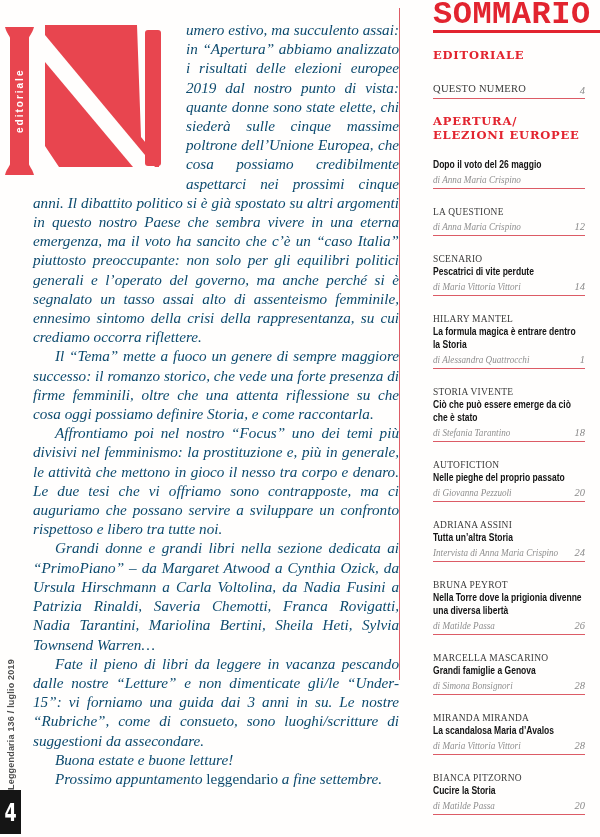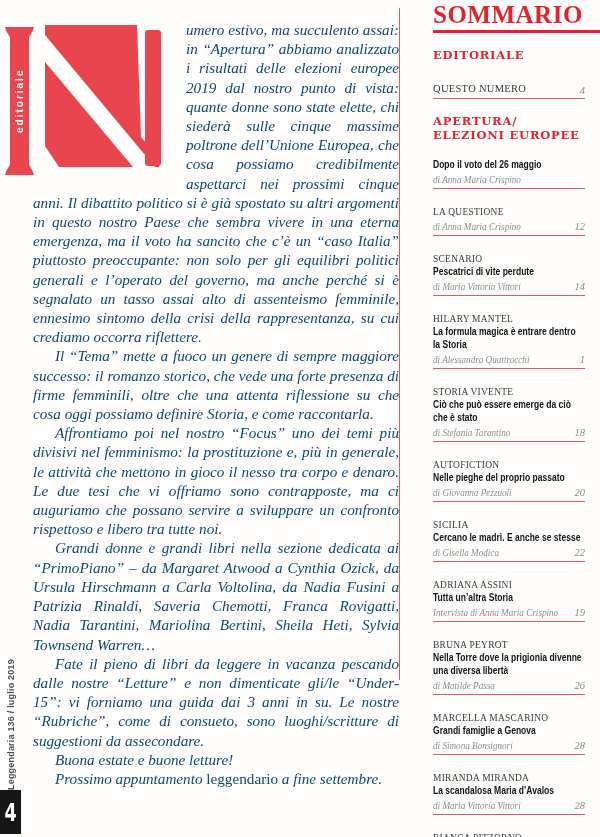--- a/index.html
+++ b/index.html
@@ -22,22 +22,22 @@
       color:#0c4a6e;text-align:justify;}
   #editorial-text p{margin:0;text-indent:22px;}
   #editorial-text p.first{text-indent:0;}
   #editorial-text .roman{font-style:normal;}
 
   
   .divider{position:absolute;left:399px;top:8px;width:1px;height:672px;background:#dd5b66;}
 
   
   .toc{position:absolute;left:433px;top:2px;width:152px;}
-  .toc-title{margin:0;font-family:Liberation Serif, serif;font-weight:bold;
-      font-size:25px;line-height:25px;color:#e2242f;letter-spacing:.5px;}
+  .toc-title{margin:0;font-family:Liberation Mono, monospace;font-weight:bold;
+      font-size:32px;line-height:25px;color:#e2242f;letter-spacing:.5px;}
   .toc-title-rule{width:167px;height:3px;background:#e2242f;margin-top:3px;}
   .sec-head{margin:15px 0 0 0;font-family:"DejaVu Serif",serif;font-weight:bold;
       font-size:11.5px;line-height:14px;letter-spacing:.8px;color:#e2242f;}
   .entry{margin-top:16px;}
   .entry-label{font-family:"Liberation Serif",serif;font-size:10.5px;line-height:13px;
       letter-spacing:.3px;color:#3a3a3a;width:111%;transform:scaleX(.9);transform-origin:0 0;
       white-space:nowrap;}
   .entry-title{font-family:"Liberation Sans",sans-serif;font-weight:bold;
       font-size:11px;line-height:13px;color:#141414;width:129%;
       transform:scaleX(.775);transform-origin:0 0;}
@@ -129,29 +129,23 @@
           <div class="by-row"><span class="entry-byline">di Stefania Tarantino</span><span class="entry-page">18</span></div>
           <div class="entry-rule"></div>
         </div>
         <div class="entry">
           <div class="entry-label">AUTOFICTION</div>
           <div class="entry-title">Nelle pieghe del proprio passato</div>
           <div class="by-row"><span class="entry-byline">di Giovanna Pezzuoli</span><span class="entry-page">20</span></div>
           <div class="entry-rule"></div>
         </div>
         <div class="entry">
-          <div class="entry-label">SICILIA</div>
-          <div class="entry-title">Cercano le madri. E anche se stesse</div>
-          <div class="by-row"><span class="entry-byline">di Gisella Modica</span><span class="entry-page">22</span></div>
-          <div class="entry-rule"></div>
-        </div>
-        <div class="entry">
           <div class="entry-label">ADRIANA ASSINI</div>
           <div class="entry-title">Tutta un’altra Storia</div>
-          <div class="by-row"><span class="entry-byline">Intervista di Anna Maria Crispino</span><span class="entry-page">19</span></div>
+          <div class="by-row"><span class="entry-byline">Intervista di Anna Maria Crispino</span><span class="entry-page">24</span></div>
           <div class="entry-rule"></div>
         </div>
         <div class="entry">
           <div class="entry-label">BRUNA PEYROT</div>
           <div class="entry-title">Nella Torre dove la prigionia divenne una diversa libertà</div>
           <div class="by-row"><span class="entry-byline">di Matilde Passa</span><span class="entry-page">26</span></div>
           <div class="entry-rule"></div>
         </div>
         <div class="entry">
           <div class="entry-label">MARCELLA MASCARINO</div>

